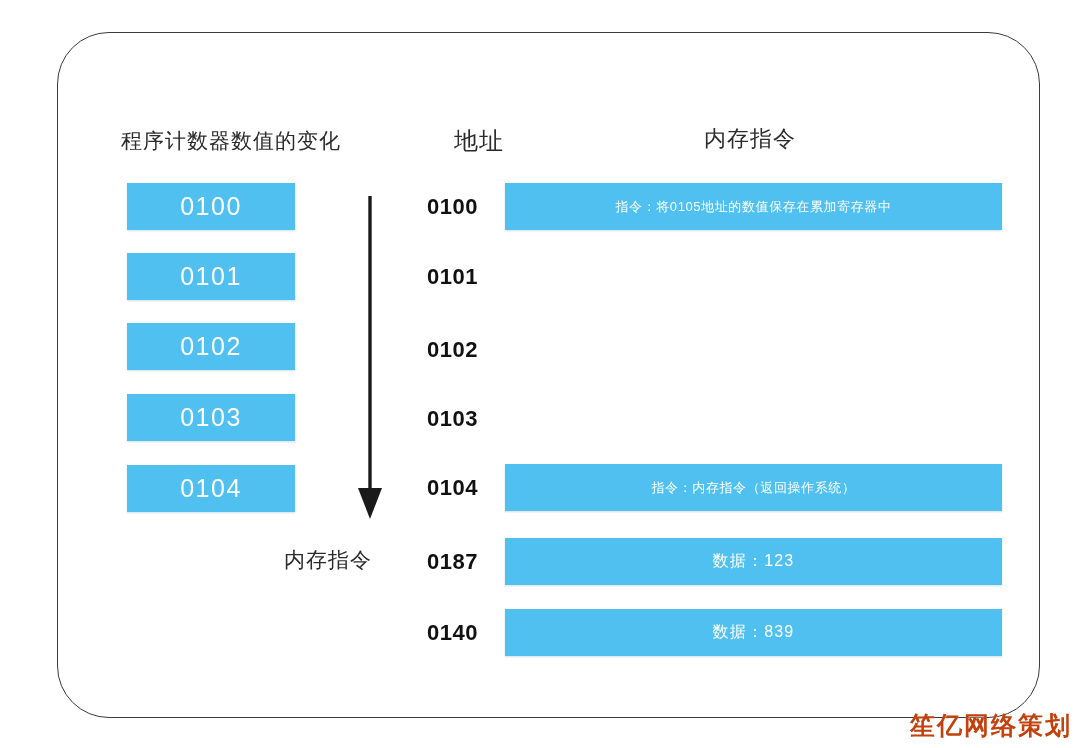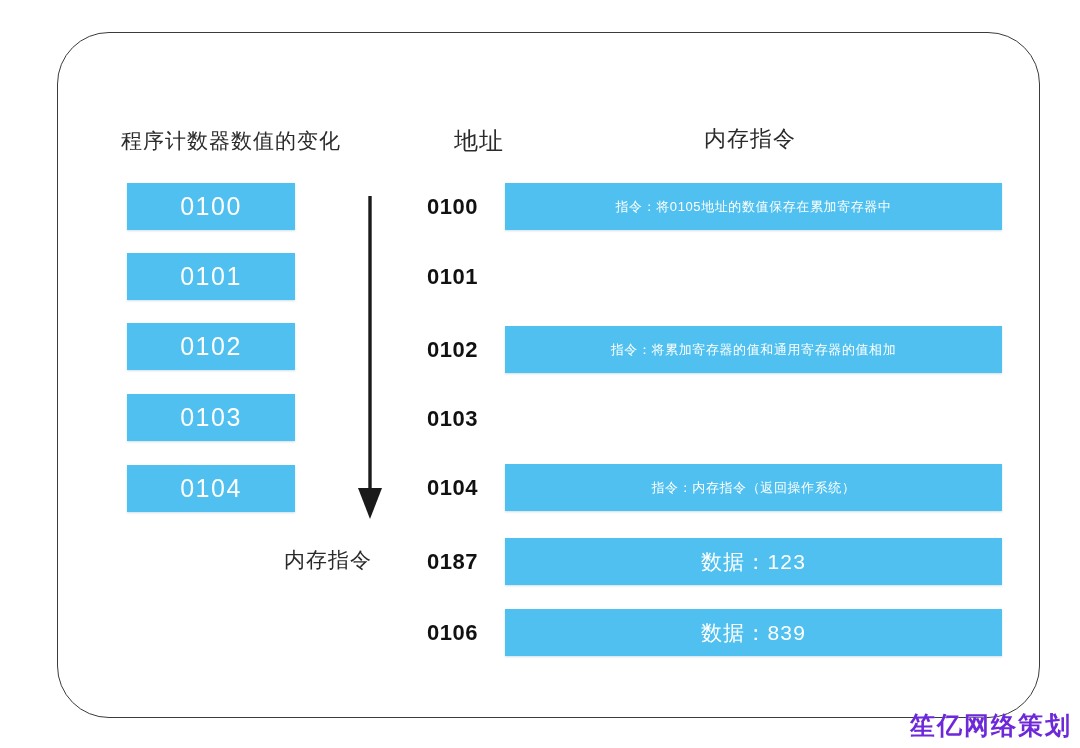--- a/index.html
+++ b/index.html
@@ -114,32 +114,32 @@
     align-items: center;
     justify-content: center;
   }
   .mem-text {
     color: #ffffff;
     font-size: 13px;
     letter-spacing: 0.6px;
     white-space: nowrap;
   }
   .mem-text.data-text {
-    font-size: 21px;
+    font-size: 16px;
     letter-spacing: 1.2px;
   }
 
   
   .watermark {
     position: absolute;
     right: 8px;
     bottom: 6px;
     font-size: 25px;
     font-weight: bold;
-    color: #6d28d9;
+    color: #c2410c;
     letter-spacing: 2px;
     white-space: nowrap;
     text-shadow: 0 1px 0 rgba(255,255,255,0.6);
   }
 </style>
 </head>
 <body>
 
 <div id="diagram-root">
 
@@ -177,23 +177,20 @@
       <span class="mem-text">指令：将0105地址的数值保存在累加寄存器中</span>
     </div>
   </div>
 
   <div class="mem-row" style="top:253px">
     <div class="mem-addr">0101</div>
   </div>
 
   <div class="mem-row" style="top:326px">
     <div class="mem-addr">0102</div>
-    <div class="mem-bar">
-      <span class="mem-text">指令：将累加寄存器的值和通用寄存器的值相加</span>
-    </div>
   </div>
 
   <div class="mem-row" style="top:395px">
     <div class="mem-addr">0103</div>
   </div>
 
   <div class="mem-row" style="top:464px">
     <div class="mem-addr">0104</div>
     <div class="mem-bar">
       <span class="mem-text">指令：内存指令（返回操作系统）</span>
@@ -201,21 +198,21 @@
   </div>
 
   <div class="mem-row" style="top:538px">
     <div class="mem-addr">0187</div>
     <div class="mem-bar">
       <span class="mem-text data-text">数据：123</span>
     </div>
   </div>
 
   <div class="mem-row" style="top:609px">
-    <div class="mem-addr">0106</div>
+    <div class="mem-addr">0140</div>
     <div class="mem-bar">
       <span class="mem-text data-text">数据：839</span>
     </div>
   </div>
 
   <div class="watermark">笙亿网络策划</div>
 
 </div>
 
 </body></html>

